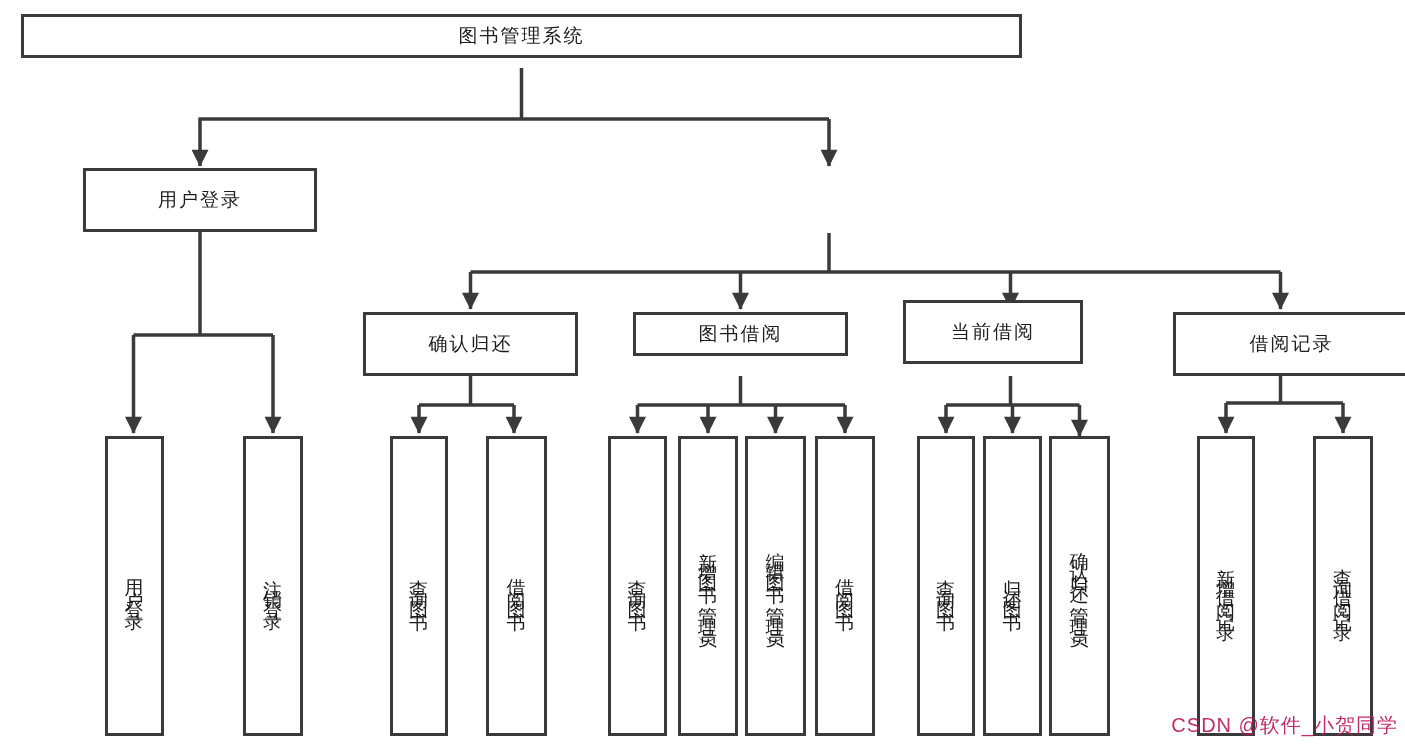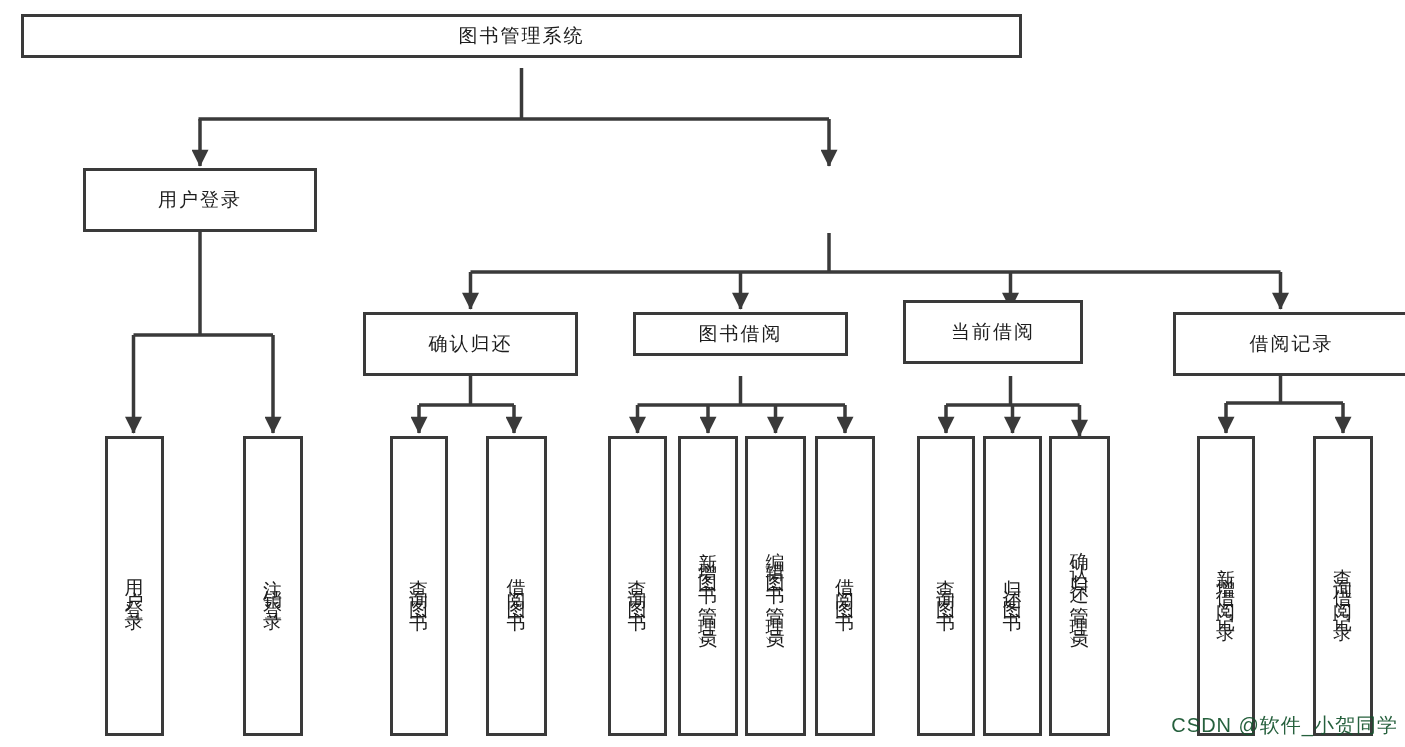--- a/index.html
+++ b/index.html
@@ -59,21 +59,21 @@
   .n-f10 { left: 983px;  width: 59px; }
   .n-f11 { left: 1049px; width: 61px; }
   .n-f12 { left: 1197px; width: 58px; }
   .n-f13 { left: 1313px; width: 60px; }
   .watermark {
     position: absolute;
     right: 7px;
     top: 712px;
     font-size: 20px;
     letter-spacing: 1px;
-    color: #14532d;
+    color: #be185d;
     opacity: 0.92;
     z-index: 5;
     white-space: nowrap;
   }
 </style>
 </head>
 <body>
 
 <div class="canvas">
 

